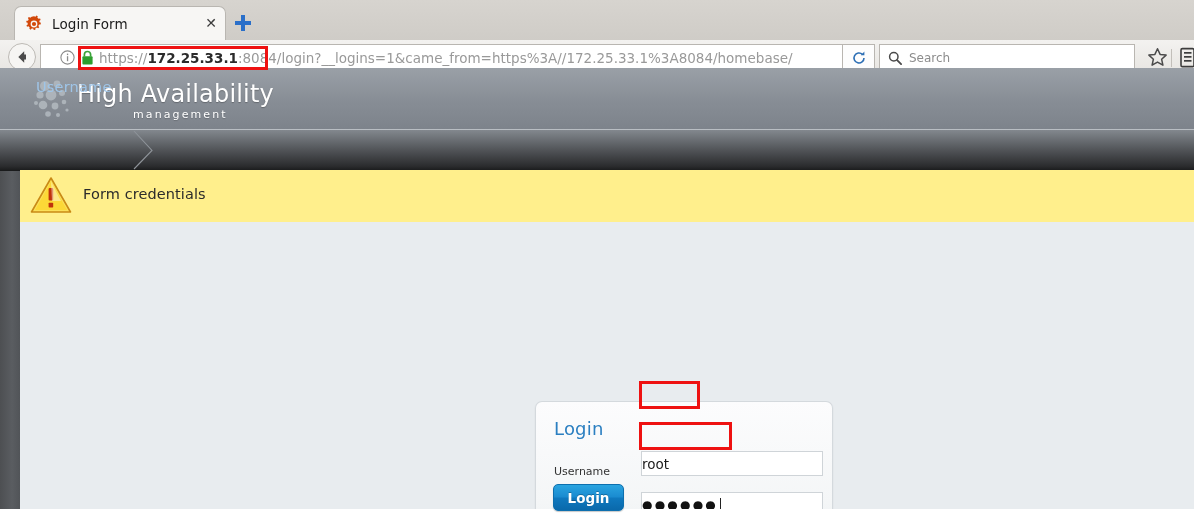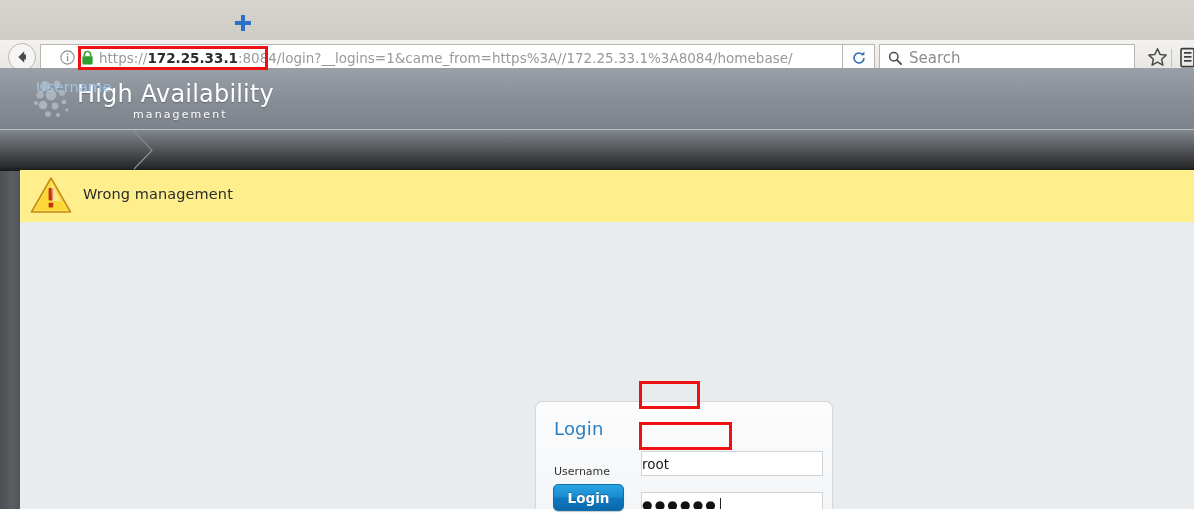--- a/index.html
+++ b/index.html
@@ -150,21 +150,21 @@
     display: flex; align-items: center;
     padding-left: 7px;
   }
   .search-mag {
     width: 15px; height: 15px;
     margin-right: 7px;
     flex: 0 0 15px;
     display: flex; align-items: center; justify-content: center;
   }
   .search-ph {
-    font-size: 15px;
+    font-size: 12px;
     color: #8c8c8c;
   }
   .star-btn {
     position: absolute;
     left: 1147px; top: 7px;
     width: 22px; height: 22px;
     cursor: pointer;
   }
   .lib-btn {
     position: absolute;
@@ -339,20 +339,33 @@
   #annot-url   { left: 78px;  top: 46px;  width: 190px; height: 24px; }
   #annot-user  { left: 639px; top: 381px; width: 61px;  height: 28px; }
   #annot-pass  { left: 639px; top: 422px; width: 93px;  height: 28px; }
 </style>
 </head>
 <body>
 
 <div id="app">
 
   <div class="browser-tabstrip">
+    <div class="tab">
+      <span class="tab-favicon">
+        <svg width="18" height="18" viewBox="0 0 18 18">
+          <g fill="#d2480a">
+            <path d="M9 1.2l1.5.45.9-1.2 1.35.85-.35 1.45 1.25 1.05 1.45-.3.5 1.5-1.3.75.2 1.6 1.4.5-.3 1.55-1.5.05-.7 1.45.85 1.25-1.1 1.1-1.3-.75-1.4.8-.1 1.5-1.55.2-.6-1.4-1.6-.1-.9 1.2-1.35-.85.35-1.45-1.25-1.05-1.45.3-.5-1.5 1.3-.75-.2-1.6-1.4-.5.3-1.55 1.5-.05.7-1.45-.85-1.25 1.1-1.1 1.3.75 1.4-.8z"></path>
+          </g>
+          <circle cx="9" cy="9" r="3.4" fill="#f8f6f3"></circle>
+          <circle cx="9" cy="9" r="2.1" fill="#d2480a"></circle>
+        </svg>
+      </span>
+      <span class="tab-title">Login Form</span>
+      <span class="tab-close">✕</span>
+    </div>
     <div class="newtab">
       <svg width="22" height="22" viewBox="0 0 22 22">
         <path d="M9 3h4v6h6v4h-6v6H9v-6H3V9h6z" fill="#2a6fc9"></path>
       </svg>
     </div>
   </div>
 
   <div class="browser-navbar">
     <div class="nav-back">
       <svg width="18" height="18" viewBox="0 0 18 18">
@@ -448,21 +461,21 @@
     <div class="warnbar">
       <span class="warn-icon">
         <svg width="42" height="38" viewBox="0 0 42 38">
           <path d="M21 2L40.5 36H1.5z" fill="#fbe05a" stroke="#c98a16" stroke-width="1.6" stroke-linejoin="round"></path>
           <path d="M21 5.5L37 34H5z" fill="#fdd21b" opacity=".55"></path>
           <rect x="18.6" y="12" width="4.6" height="12.5" rx="1" fill="#c0320b"></rect>
           <rect x="18.6" y="26.8" width="4.6" height="4.6" rx=".7" fill="#c0320b"></rect>
           <path d="M21 5.5L31 25h-9z" fill="#fdf6dd" opacity=".5"></path>
         </svg>
       </span>
-      <span class="warn-text">Wrong management</span>
+      <span class="warn-text">Form credentials</span>
     </div>
 
     <div class="login-panel">
       <span class="login-heading">Login</span>
 
       <span class="field-label" style="left:18px; top:63px;">Username</span>
       <span class="field-input" style="left:105px; top:49px;">root</span>
 
       <span class="field-label" style="left:18px; top:104px;">Password</span>
       <span class="field-input" style="left:105px; top:90px;">

